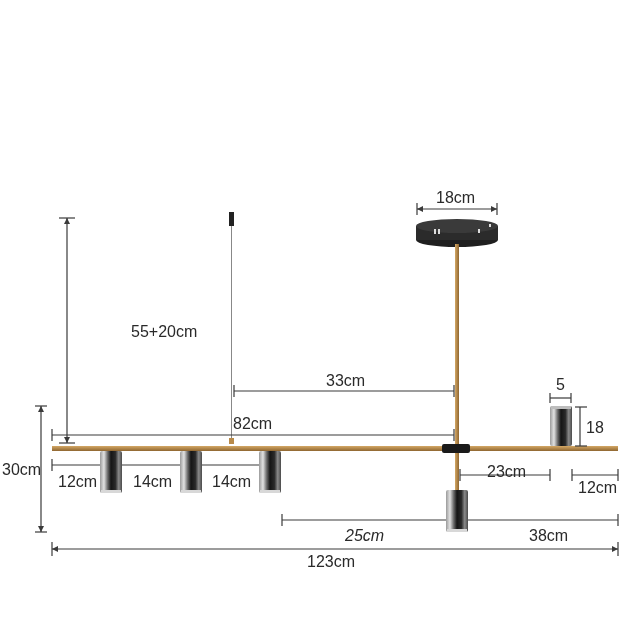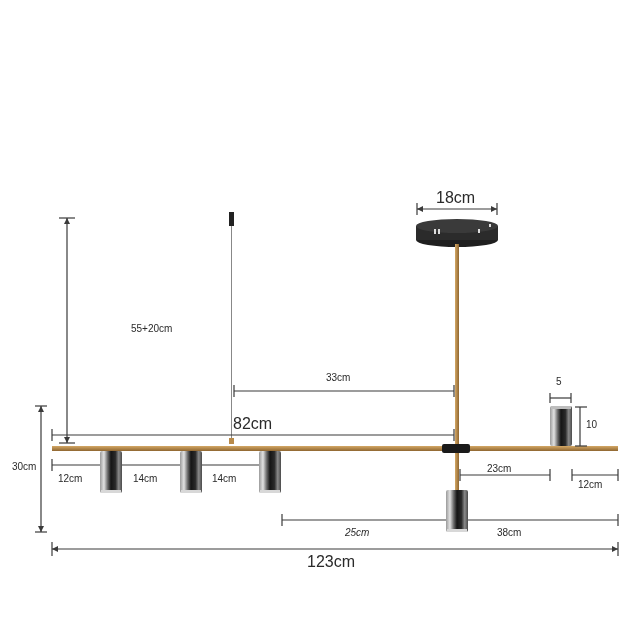--- a/index.html
+++ b/index.html
@@ -1,19 +1,19 @@
 <!DOCTYPE html>
 <html><head>
 <meta charset="utf-8">
 <style>
   html, body { margin: 0; padding: 0; background: #ffffff; }
   body { width: 640px; height: 640px; position: relative; overflow: hidden;
          font-family: "Liberation Sans", "DejaVu Sans", sans-serif; }
   #stage { position: absolute; left: 0; top: 0; width: 560px; height: 640px; }
-  .lbl { position: absolute; font-size: 10px; color: #2a2a2a; white-space: nowrap; line-height: 1; }
+  .lbl { position: absolute; font-size: 16px; color: #2a2a2a; white-space: nowrap; line-height: 1; }
   .lbl.big { font-size: 16px; }
 </style>
 </head>
 <body>
 
 <div id="stage">
   <svg width="640" height="640" viewBox="0 0 640 640">
     <defs>
       <linearGradient id="chrome" x1="0" x2="1" y1="0" y2="0">
         <stop offset="0" stop-color="#9a9a9a"></stop>
@@ -140,23 +140,23 @@
       <polygon points="618,549 612,546 612,552"></polygon>
     </g>
   </svg>
 
   
   <span class="lbl big" style="left:436px;top:190px;">18cm</span>
   <span class="lbl" style="left:131px;top:324px;">55+20cm</span>
   <span class="lbl" style="left:326px;top:373px;text-align:center;">33cm</span>
   <span class="lbl big" style="left:233px;top:416px;">82cm</span>
   <span class="lbl" style="left:556px;top:377px;">5</span>
-  <span class="lbl" style="left:586px;top:420px;">10</span>
-  <span class="lbl" style="left:12px;top:462px;">30cm</span>
+  <span class="lbl" style="left:586px;top:420px;">18</span>
+  <span class="lbl" style="left:2px;top:462px;">30cm</span>
   <span class="lbl" style="left:58px;top:474px;">12cm</span>
   <span class="lbl" style="left:133px;top:474px;">14cm</span>
   <span class="lbl" style="left:212px;top:474px;">14cm</span>
   <span class="lbl" style="left:487px;top:464px;">23cm</span>
   <span class="lbl" style="left:578px;top:480px;">12cm</span>
   <span class="lbl" style="left:345px;top:528px;font-style:italic;">25cm</span>
-  <span class="lbl" style="left:497px;top:528px;">38cm</span>
+  <span class="lbl" style="left:529px;top:528px;">38cm</span>
   <span class="lbl big" style="left:307px;top:554px;text-align:center;">123cm</span>
 </div>
 
 </body></html>

